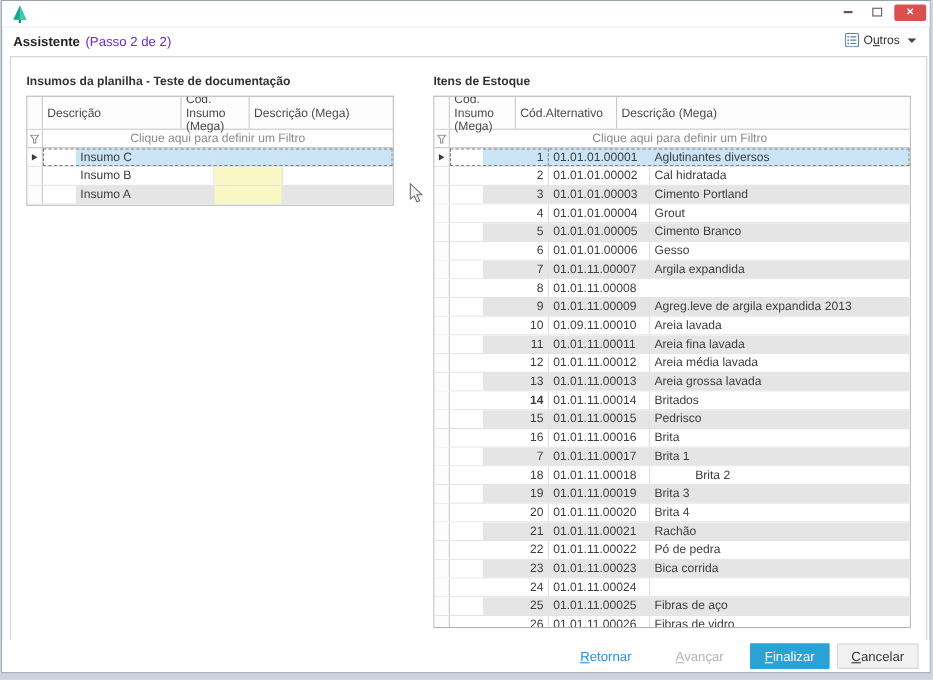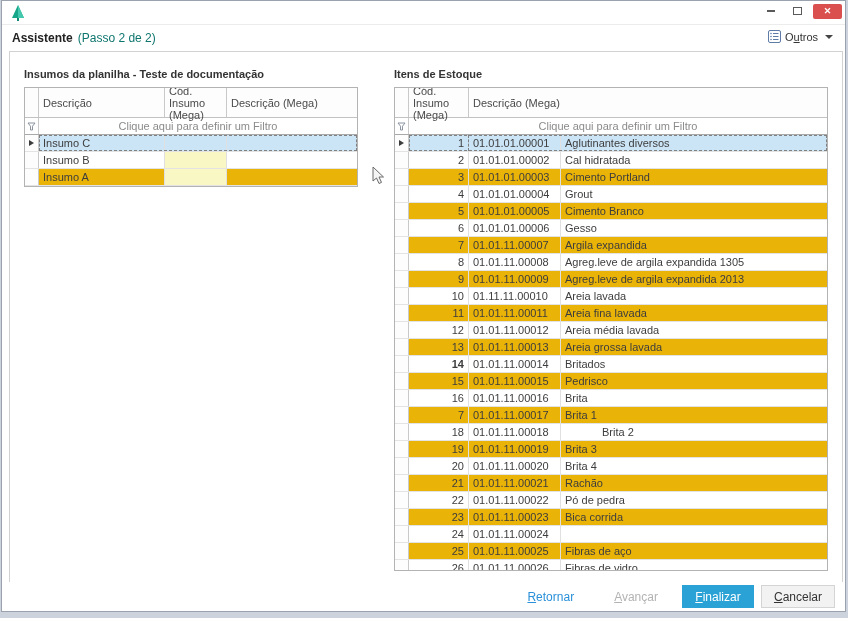--- a/index.html
+++ b/index.html
@@ -25,21 +25,21 @@
   .btn-min, .btn-max { width:20px; height:16px; }
   .glyph-min { width:8px; height:2px; background:#5a5a5a; }
   .glyph-max { width:9px; height:8px; border:1px solid #5a5a5a; background:#fff; }
   .btn-close {
     width:29px; height:15px; background:#d9504e; border-radius:2px;
     color:#fff; font-size:9px; font-weight:bold; line-height:15px; text-align:center;
   }
   
   .wizard-title { position:absolute; left:10px; top:30px; font-size:12px; color:#222; }
   .wizard-title b { font-weight:bold; }
-  .wizard-step { margin-left:5px; color:#0f766e; }
+  .wizard-step { margin-left:5px; color:#6d28d9; }
   .outros-btn {
     position:absolute; right:9px; top:26px; height:19px;
     display:flex; align-items:center; gap:4px; padding:0 3px;
     font-size:11px; color:#333; cursor:default;
   }
   .outros-btn u { text-decoration:underline; }
   .caret-down {
     width:0; height:0; margin-left:3px;
     border-left:4px solid transparent; border-right:4px solid transparent;
     border-top:4px solid #444;
@@ -70,28 +70,28 @@
     display:flex; align-items:center; justify-content:center; }
   .filter-text { flex:1; text-align:center; color:#8b8b8b; font-size:11px; }
   .g-rows .row { display:flex; height:17px; border-bottom:1px solid #e3e3e3; background:#fff; }
   .sel-cell { width:14px; border-right:1px solid #c9c9c9; background:#fdfdfd;
     display:flex; align-items:center; justify-content:center; flex:none; }
   .tri-right {
     width:0; height:0;
     border-left:5px solid #3c3c3c;
     border-top:3.5px solid transparent; border-bottom:3.5px solid transparent;
   }
-  .data-wrap { display:flex; flex:1; min-width:0; }
+  .data-wrap { display:flex; flex:1; min-width:0;padding-left:30px; }
   .cell {
     border-right:1px solid #e0e0e0; padding:1px 4px; line-height:14px;
     white-space:nowrap; overflow:hidden; flex:none;
   }
   .cell:last-child { border-right:none; }
   .num { text-align:right; }
-  .row.odd .cell { background:#eab308; }
+  .row.odd .cell { background:#e5e5e5; }
   .row.selected .data-wrap { outline:1px dashed #808080; outline-offset:-1px; }
   .row.selected .cell { background:#cbe4f6 !important; }
   .row.selected .cell.first-sel { border-right:1px dashed #808080; }
   .cell.yellow { background:#f9f7c3 !important; }
   .cell.keepalt { background:#f0f1f4 !important; }
   
   .footer {
     position:absolute; left:0; right:0; bottom:0; height:29px; background:#fff;
     display:flex; align-items:center; justify-content:flex-end; padding-right:10px;
   }
@@ -195,20 +195,21 @@
             <div class="cell" style="flex: 1 1 0%; width: auto;"></div>
           </div>
         </div>
       </div>
   </div>
 
   <div class="grid" id="right-grid">
     <div class="g-header">
       <div class="hcell sel-cell" style="background:#fdfdfd"></div>
       <div class="hcell" style="width:60px">Cód. Insumo (Mega)</div>
+      <div class="hcell" style="width:92px">Cód.Alternativo</div>
       <div class="hcell" style="flex:1">Descrição (Mega)</div>
     </div>
     <div class="g-filter">
       <div class="filter-sel">
         <svg width="9" height="9" viewBox="0 0 9 9">
             <path d="M1 1h7L5.5 4.2V8h-2V4.2z" fill="none" stroke="#8b93a0"></path>
           </svg>
       </div>
       <div class="filter-text">Clique aqui para definir um Filtro</div>
     </div>
@@ -269,36 +270,35 @@
             <div class="cell num" style="width: 60px;">7</div>
             <div class="cell" style="width: 92px;">01.01.11.00007</div>
             <div class="cell" style="flex: 1 1 0%; width: auto;">Argila expandida</div>
           </div>
         </div>
         <div class="row">
           <div class="sel-cell"></div>
           <div class="data-wrap">
             <div class="cell num" style="width: 60px;">8</div>
             <div class="cell" style="width: 92px;">01.01.11.00008</div>
-            <div class="cell" style="flex: 1 1 0%; width: auto;">Agreg.leve de argila expandida 1305</div>
           </div>
         </div>
         <div class="row odd">
           <div class="sel-cell"></div>
           <div class="data-wrap">
             <div class="cell num" style="width: 60px;">9</div>
             <div class="cell" style="width: 92px;">01.01.11.00009</div>
             <div class="cell" style="flex: 1 1 0%; width: auto;">Agreg.leve de argila expandida 2013</div>
           </div>
         </div>
         <div class="row">
           <div class="sel-cell"></div>
           <div class="data-wrap">
             <div class="cell num" style="width: 60px;">10</div>
-            <div class="cell" style="width: 92px;">01.11.11.00010</div>
+            <div class="cell" style="width: 92px;">01.09.11.00010</div>
             <div class="cell" style="flex: 1 1 0%; width: auto;">Areia lavada</div>
           </div>
         </div>
         <div class="row odd">
           <div class="sel-cell"></div>
           <div class="data-wrap">
             <div class="cell num" style="width: 60px;">11</div>
             <div class="cell" style="width: 92px;">01.01.11.00011</div>
             <div class="cell" style="flex: 1 1 0%; width: auto;">Areia fina lavada</div>
           </div>

